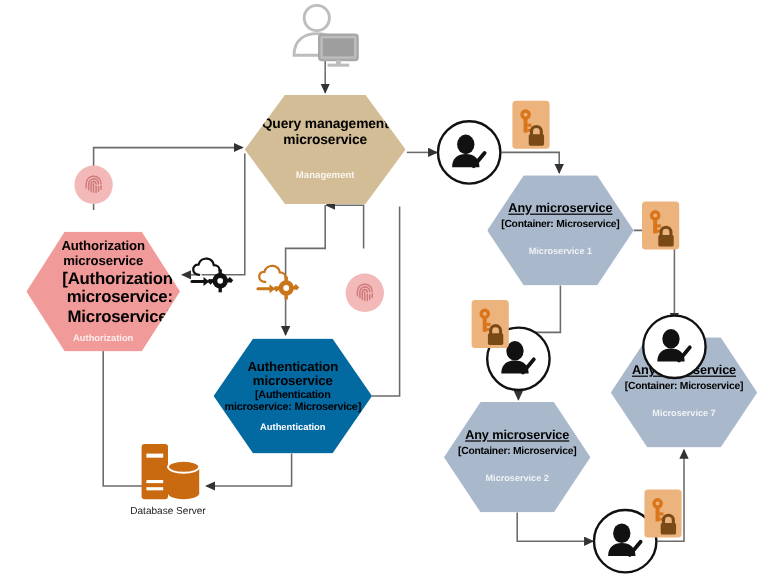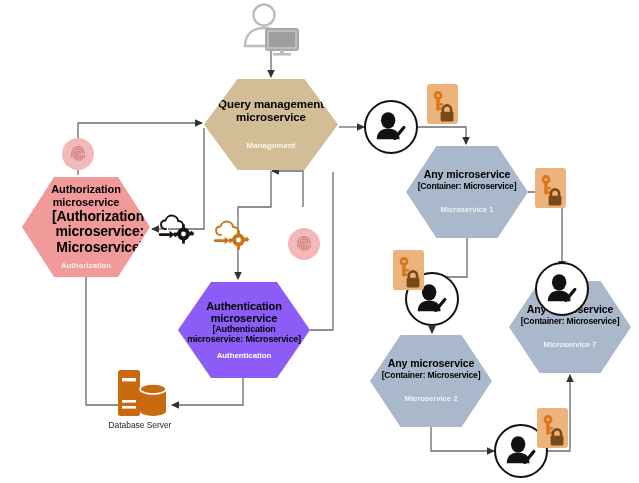--- a/index.html
+++ b/index.html
@@ -52,39 +52,39 @@
 
   .hex-query{
     left:204px; top:79px; width:134px; height:91px;
     background:#d3bd96;
   }
   .hex-query .t1{font-size:11.5px;}
   .hex-query .t2{font-size:9.3px;}
   .hex-query .t3{font-size:8px;color:rgba(255,255,255,0.85);margin-top:18px;}
 
   .hex-authz{
-    left:22px; top:177px; width:128px; height:100px;
+    left:22px; top:193px; width:128px; height:100px;
     background:#f19a9a;
   }
   .hex-authz .t1{font-size:11px;}
   .hex-authz .t2{font-size:14px;text-align:right;}
   .hex-authz .t3{font-size:7.8px;margin-top:7px;}
 
   .hex-authn{
     left:178px; top:282px; width:132px; height:96px;
-    background:#8b5cf6;
+    background:#0369a1;
   }
   .hex-authn .t1{font-size:11px;}
   .hex-authn .t2{font-size:9px;}
   .hex-authn .t3{font-size:7.8px;color:#ffffff;margin-top:7px;}
 
   .hex-ms{
     background:#a9b8cb;
   }
-  .hex-ms .t1{font-size:10.6px;}
+  .hex-ms .t1{font-size:10.6px;text-decoration:underline;}
   .hex-ms .t2{font-size:8.6px;}
   .hex-ms .t3{font-size:7.6px;margin-top:15px;}
 
   .hex-ms1{left:406px; top:146px; width:122px; height:92px;}
   .hex-ms2{left:370px; top:335px; width:122px; height:92px;}
   .hex-ms3{left:509px; top:281px; width:122px; height:92px;}
 
   
   .ico{position:absolute;}
 

